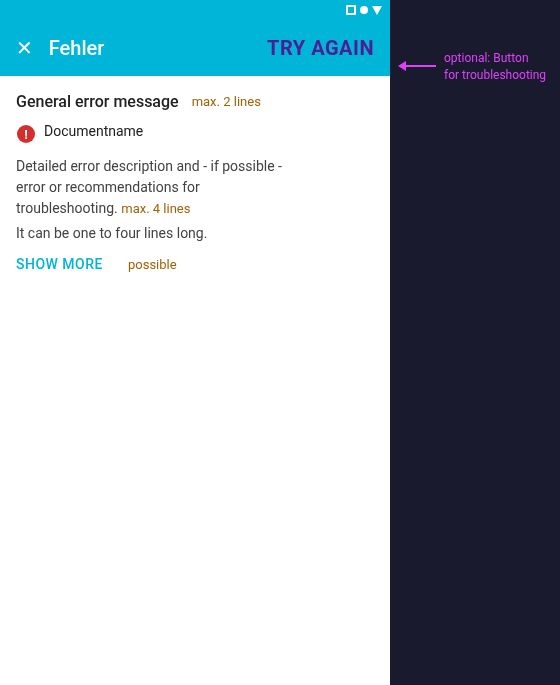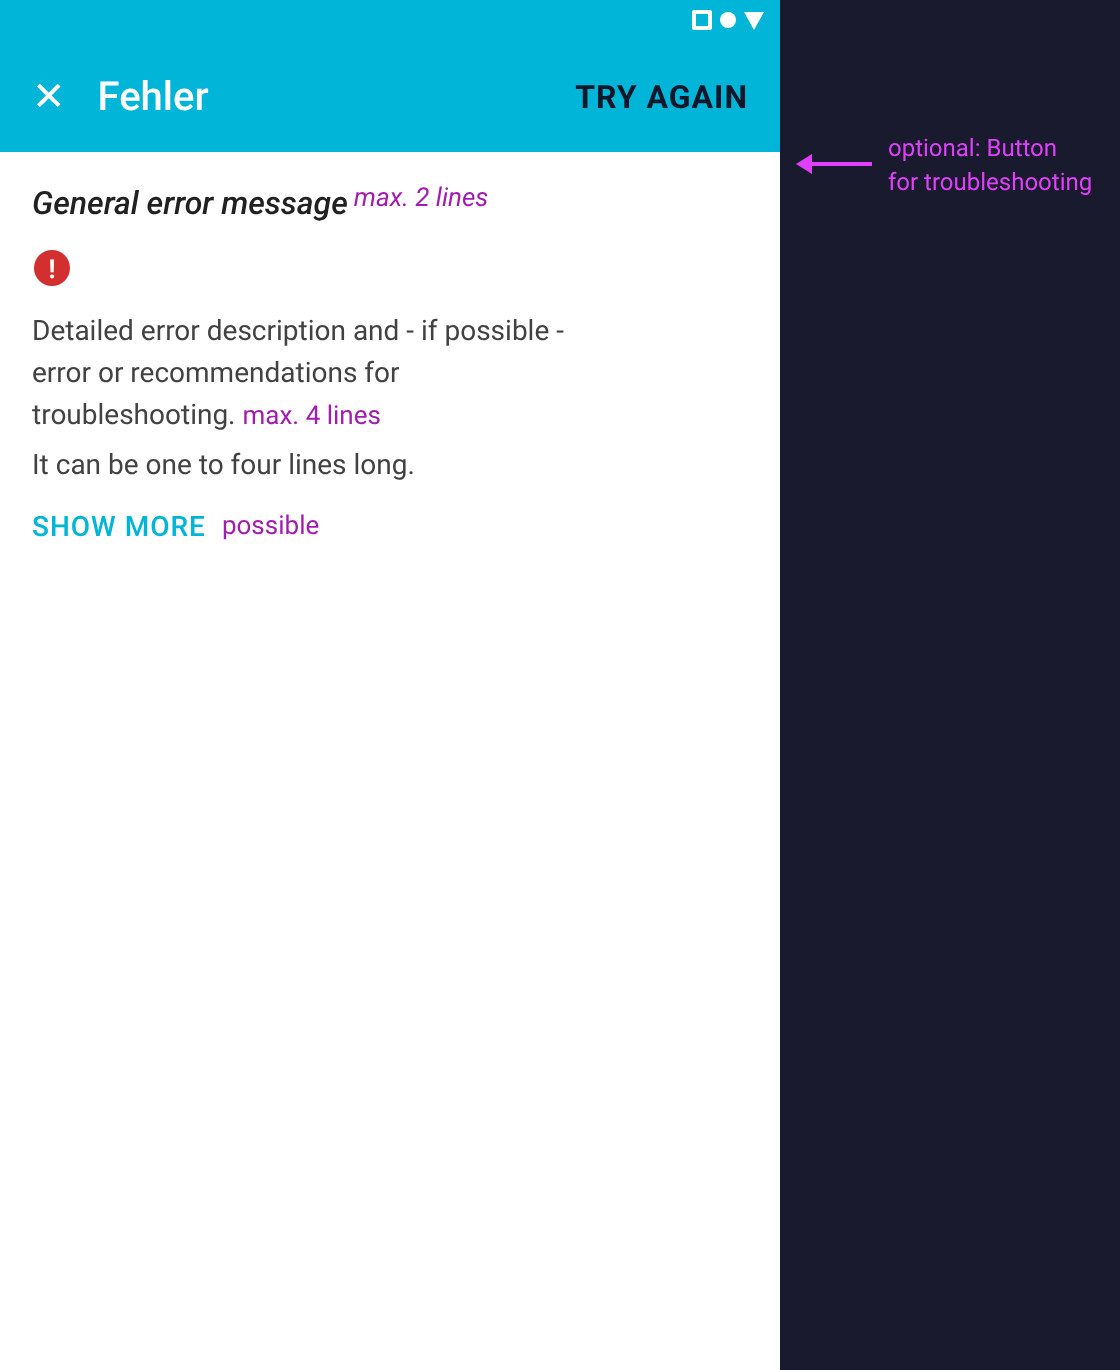--- a/index.html
+++ b/index.html
@@ -80,51 +80,50 @@
       line-height: 1;
     }
 
     .app-bar-title {
       color: white;
       font-size: 20px;
       font-weight: 500;
     }
 
     .try-again-btn {
-      color: #0f172a;
-      font-size: 16px;
+      color: #4c1d95;
+      font-size: 20px;
       font-weight: 700;
       cursor: pointer;
       letter-spacing: 0.5px;
     }
 
     
     .content {
       padding: 16px;
       flex: 1;
       background: #ffffff;
     }
 
     .error-header {
       display: flex;
-      align-items: flex-start;
-      gap: 3px;
+      align-items: center;
+      gap: 13px;
       margin-bottom: 12px;
-      font-style: italic;
     }
 
     .error-title {
       font-size: 16px;
       font-weight: 500;
       color: #212121;
     }
 
     .annotation-inline {
       font-size: 13px;
-      color: #a21caf;
+      color: #a16207;
     }
 
     .document-row {
       display: flex;
       align-items: flex-start;
       gap: 8px;
       margin-bottom: 12px;
     }
 
     .error-icon {
@@ -155,38 +154,38 @@
 
     .error-description {
       font-size: 14px;
       color: #424242;
       line-height: 1.5;
       margin-bottom: 4px;
     }
 
     .show-more-row {
       display: flex;
-      align-items: flex-start;
-      gap: 8px;
+      align-items: center;
+      gap: 25px;
       margin-top: 12px;
     }
 
     .show-more-btn {
       color: #00b5d8;
       font-size: 14px;
       font-weight: 500;
       cursor: pointer;
       letter-spacing: 0.5px;
     }
 
     
     .annotation-area {
       position: absolute;
       right: 0;
-      top: 56px;
+      top: 40px;
       width: 170px;
       display: flex;
       flex-direction: column;
       align-items: flex-start;
       padding-left: 8px;
     }
 
     .arrow-line {
       width: 30px;
       height: 2px;
@@ -242,20 +241,21 @@
       <span class="annotation-inline">max. 2 lines</span>
     </div>
 
     <div class="document-row">
 
       <svg class="error-icon" viewBox="0 0 20 20" fill="none">
         <circle cx="10" cy="10" r="9" fill="#d32f2f"></circle>
         <text x="10" y="15" text-anchor="middle" font-size="13" fill="white" font-weight="bold">!</text>
       </svg>
       <div class="document-name-group">
+        <span class="document-name">Documentname</span>
       </div>
     </div>
 
     <p class="error-description">
       <span>Detailed error description and - if possible -</span><br>
       <span>error or recommendations for</span><br>
       <span>troubleshooting.</span>
       <span class="annotation-inline">max. 4 lines</span>
     </p>
     <p class="error-description">It can be one to four lines long.</p>

